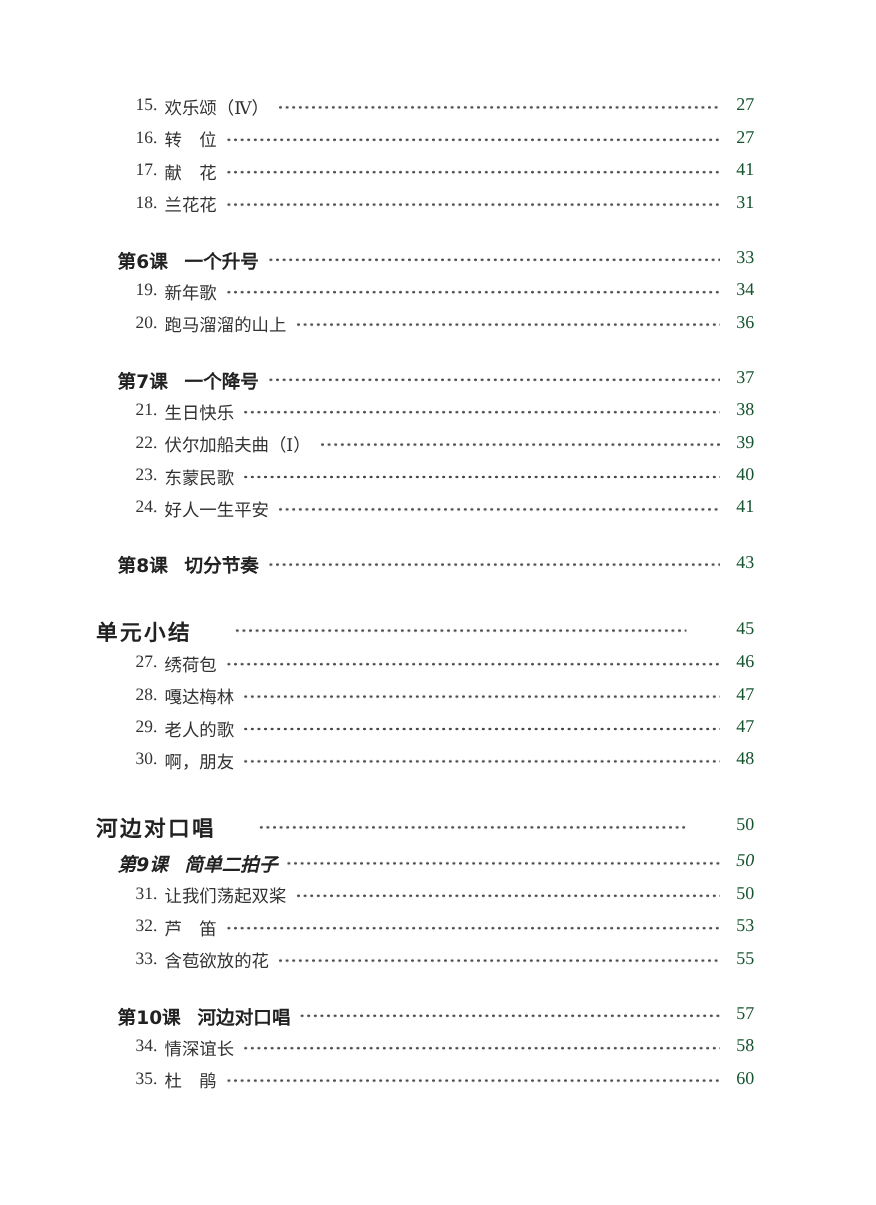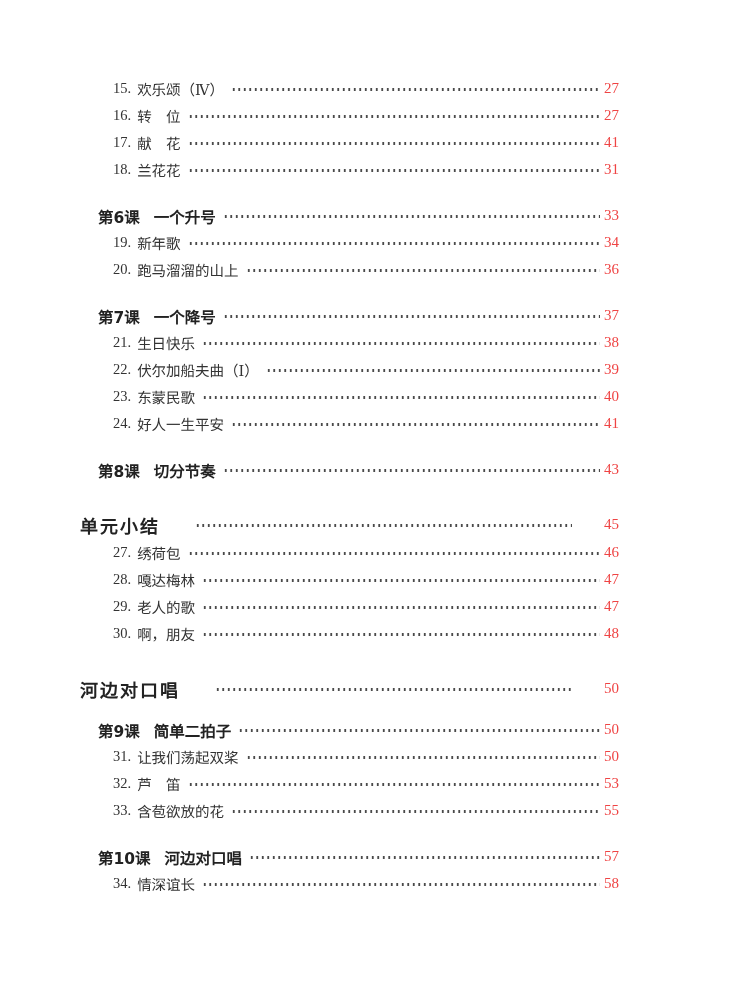--- a/index.html
+++ b/index.html
@@ -50,21 +50,22 @@
     margin-top: 27px;
     font-family: "DejaVu Sans", "Liberation Sans", sans-serif;
     font-weight: 700;
     font-size: 18px;
     letter-spacing: 2px;
     color: #222222;
     gap: 28px;
   }
   
   .row.unit + .row.lesson {
-    margin-top: 13px;
+    margin-top: 2px;
+    font-style: italic;
   }
   .num {
     font-family: "Liberation Serif", "DejaVu Serif", serif;
     margin-right: 6px;
     white-space: nowrap;
   }
   .row.lesson .num,
   .row.unit .num {
     font-family: inherit;
     margin-right: 14px;
@@ -77,26 +78,26 @@
     height: 5px;
     margin: 2px 4px 0 7px;
     background-image: radial-gradient(circle, #4a4a4a 1.1px, rgba(0,0,0,0) 1.3px);
     background-size: 5.5px 5px;
     background-position: left center;
     background-repeat: repeat-x;
   }
   .pagenum {
     width: 34px;
     flex: 0 0 34px;
-    text-align: left;
+    text-align: center;
     font-family: "Liberation Serif", "DejaVu Serif", serif;
     font-weight: 400;
     font-size: 15px;
     letter-spacing: 0;
-    color: #ef4444;
+    color: #14532d;
     white-space: nowrap;
   }
 </style>
 </head>
 <body>
 
 <div class="page">
   <div class="toc" id="toc-list">
       <div class="row item">
         <span class="num">15.</span>
@@ -239,14 +240,20 @@
         <span class="title">河边对口唱</span>
         <span class="dots"></span>
         <span class="pagenum">57</span>
       </div>
       <div class="row item">
         <span class="num">34.</span>
         <span class="title">情深谊长</span>
         <span class="dots"></span>
         <span class="pagenum">58</span>
       </div>
+      <div class="row item">
+        <span class="num">35.</span>
+        <span class="title">杜　鹃</span>
+        <span class="dots"></span>
+        <span class="pagenum">60</span>
+      </div>
     </div>
 </div>
 
 </body></html>

